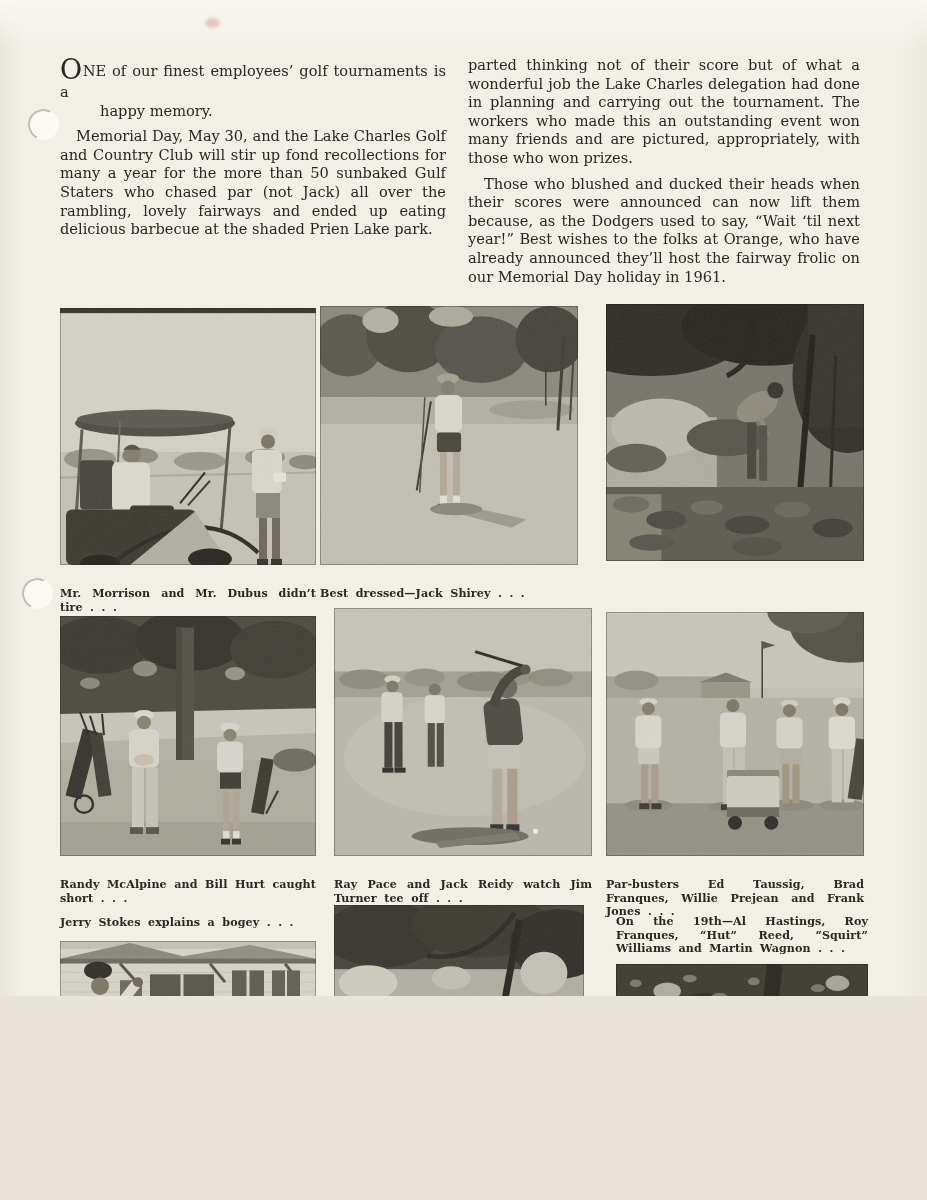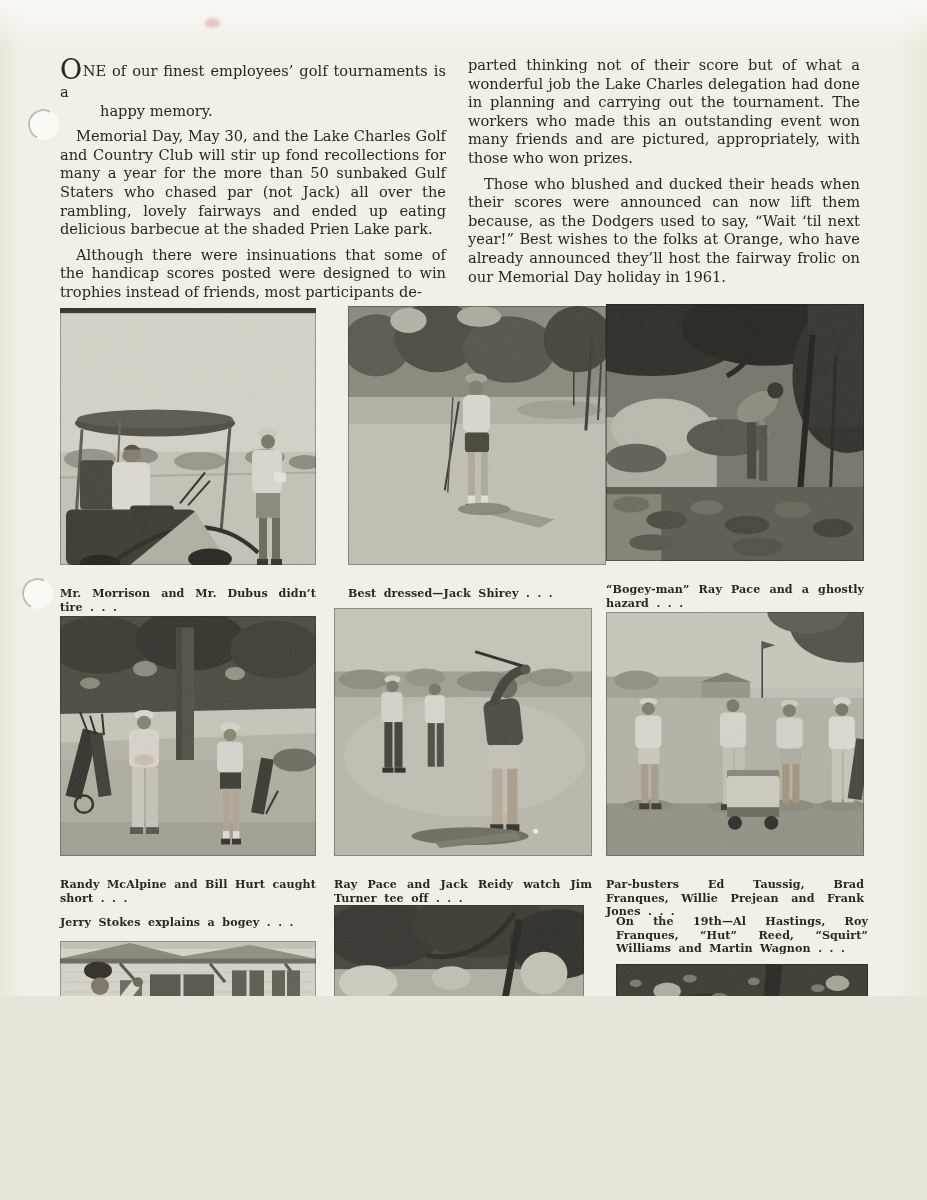--- a/index.html
+++ b/index.html
@@ -40,21 +40,21 @@
   
   .fig{position:absolute;}
   .photo{display:block;width:100%;background:#c9c6bc;}
   .caption{
     font-size:11.1px;font-weight:bold;line-height:13.5px;color:#2b2822;
     word-spacing:3.5px;letter-spacing:.1px;text-align:justify;
   }
   .cap-below{margin-top:22px;}
   .cap-above{margin-bottom:8px;}
   .f1{left:60px;top:308px;width:256px;}  .f1 .photo{height:257px;}
-  .f2{left:348px;top:306px;width:258px;} .f2 .photo{height:259px;}
+  .f2{left:320px;top:306px;width:258px;} .f2 .photo{height:259px;}
   .f3{left:606px;top:304px;width:258px;} .f3 .photo{height:257px;}
   .f4{left:60px;top:616px;width:256px;}  .f4 .photo{height:240px;}
   .f5{left:334px;top:608px;width:258px;} .f5 .photo{height:248px;}
   .f6{left:606px;top:612px;width:258px;} .f6 .photo{height:244px;}
   .f7{left:60px;top:916px;width:256px;}  .f7 .photo{height:245px;} .f7 .caption{min-height:17px;}
   .f8{left:334px;top:905px;width:250px;} .f8 .photo{height:243px;} .f8 .caption{min-height:30px;}
   .f9{left:604px;top:903px;width:252px;} .f9 .photo{height:242px;} .f9 .caption{min-height:30px;}
 </style>
 </head>
 <body>
@@ -74,21 +74,20 @@
   <div class="hole h2"></div>
   <div class="hole h3"></div>
   <div class="smudge"></div>
 
   <div class="col col-left">
     <div class="intro">
       <span class="dropcap">O</span><span>NE of our finest employees’ golf tournaments is a</span><br>
       <span class="intro-line2">happy memory.</span>
     </div>
     <p class="para">Memorial Day, May 30, and the Lake Charles Golf and Country Club will stir up fond recollections for many a year for the more than 50 sunbaked Gulf Staters who chased par (not Jack) all over the rambling, lovely fairways and ended up eating delicious barbecue at the shaded Prien Lake park.</p>
-    <p class="para">Although there were insinuations that some of the handicap scores posted were designed to win trophies instead of friends, most participants de-</p>
   </div>
 
   <div class="col col-right">
     <p class="para no-indent">parted thinking not of their score but of what a wonderful job the Lake Charles delegation had done in planning and carrying out the tournament.  The workers who made this an outstanding event won many friends and are pictured, appropriately, with those who won prizes.</p>
     <p class="para">Those who blushed and ducked their heads when their scores were announced can now lift them because, as the Dodgers used to say, “Wait ‘til next year!”  Best wishes to the folks at Orange, who have already announced they’ll host the fairway frolic on our Memorial Day holiday in 1961.</p>
   </div>
 
   <figure class="fig f1" style="margin:0">
     <svg class="photo" viewBox="0 0 256 250" preserveAspectRatio="none">
       <rect width="256" height="250" fill="#d6d3c9"></rect>
@@ -193,21 +192,20 @@
         <ellipse cx="60" cy="210" rx="20" ry="9" fill="#4a4840"></ellipse>
       <ellipse cx="100" cy="198" rx="16" ry="7" fill="#6f6d62"></ellipse>
         <ellipse cx="140" cy="215" rx="22" ry="9" fill="#43413a"></ellipse>
       <ellipse cx="185" cy="200" rx="18" ry="8" fill="#686659"></ellipse>
         <ellipse cx="225" cy="218" rx="20" ry="9" fill="#3f3d35"></ellipse>
       <ellipse cx="45" cy="232" rx="22" ry="8" fill="#55534a"></ellipse>
         <ellipse cx="150" cy="236" rx="25" ry="9" fill="#504e44"></ellipse>
       <rect width="256" height="250" filter="url(#grain)" opacity="0.3"></rect>
       <rect x="0.5" y="0.5" width="255" height="249" fill="none" stroke="rgba(30,28,24,0.45)"></rect>
     </svg>
-    <figcaption class="caption cap-below">“Bogey-man” Ray Pace and a ghostly hazard . . .</figcaption>
   </figure>
 
   <figure class="fig f4" style="margin:0">
     <svg class="photo" viewBox="0 0 256 250" preserveAspectRatio="none">
       <rect width="256" height="250" fill="#b6b3a8"></rect>
       <rect width="256" height="102" fill="#4a483f"></rect>
       <ellipse cx="40" cy="30" rx="50" ry="30" fill="#3a3830"></ellipse>
         <ellipse cx="130" cy="25" rx="55" ry="32" fill="#33312a"></ellipse>
       <ellipse cx="215" cy="35" rx="45" ry="30" fill="#3e3c33"></ellipse>
       <ellipse cx="85" cy="55" rx="12" ry="8" fill="#8d8a7e"></ellipse>

